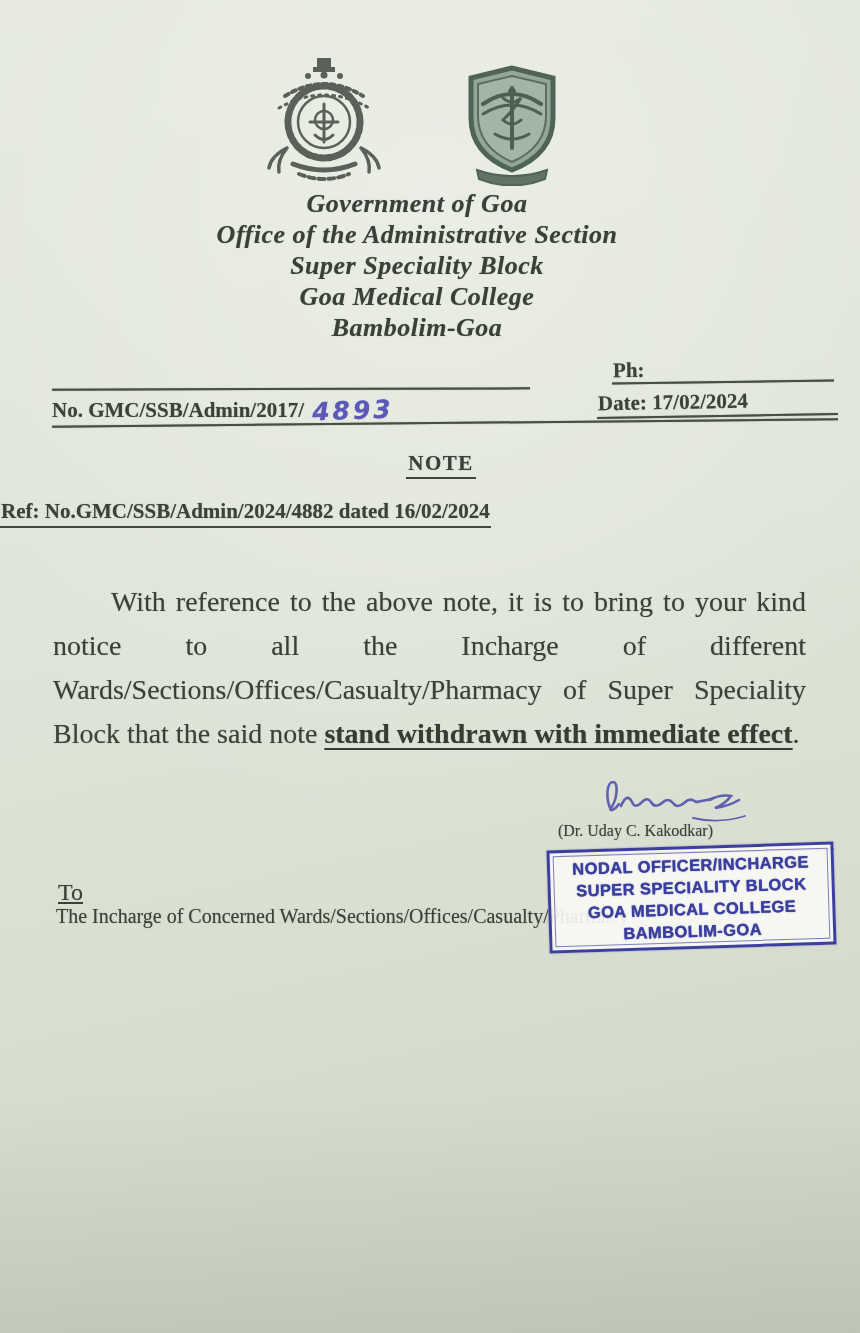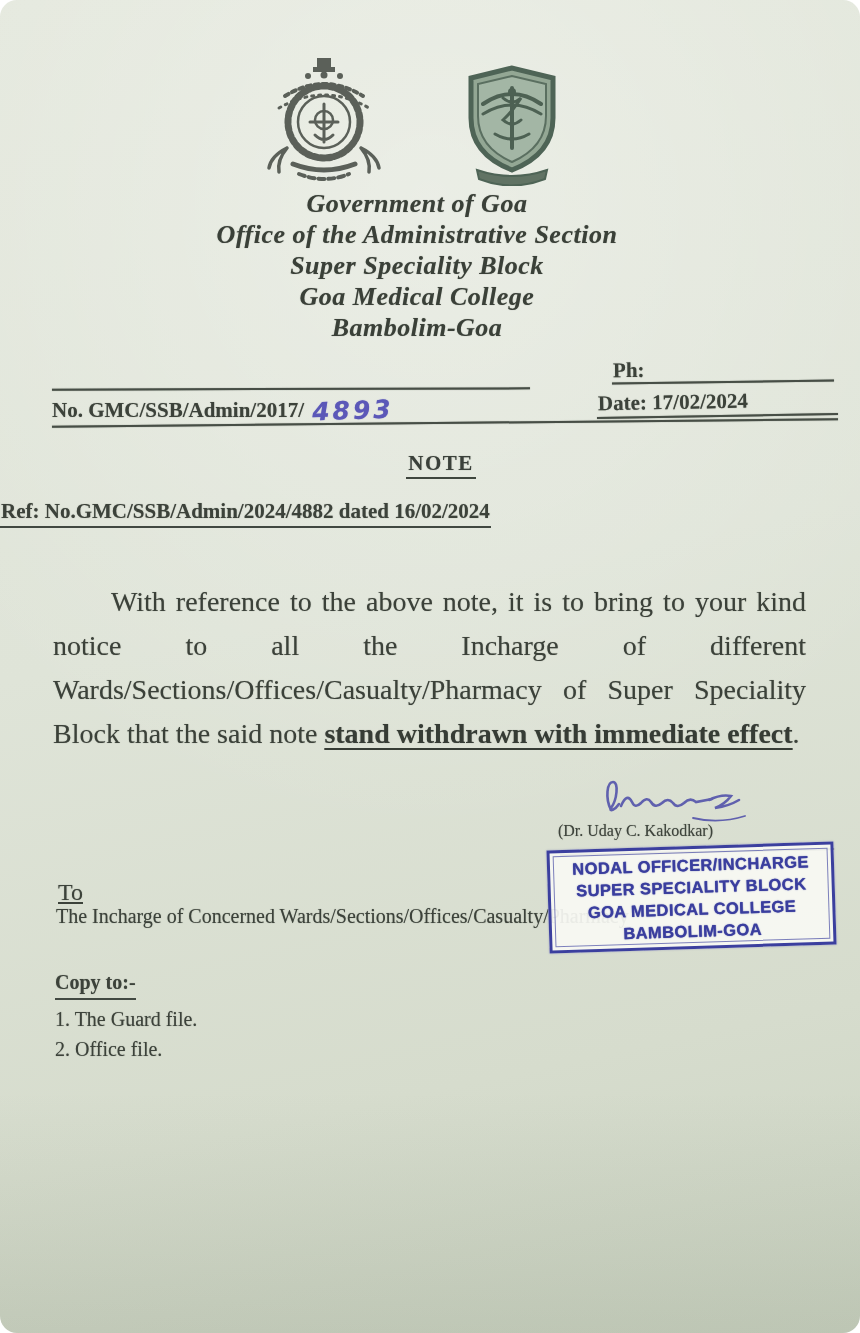--- a/index.html
+++ b/index.html
@@ -5,21 +5,20 @@
   * { margin:0; padding:0; box-sizing:border-box; }
   html,body { width:860px; }
   body { font-family:"Liberation Serif", serif; }
 
   .page {
     position:relative; width:860px; height:1333px; overflow:hidden;
     background:
       radial-gradient(120% 80% at 50% 15%, rgba(255,255,255,0.30), rgba(255,255,255,0) 60%),
       linear-gradient(180deg, rgba(130,140,120,0.00) 82%, rgba(120,132,110,0.18) 100%),
       linear-gradient(168deg, #e4e8dd 0%, #dfe4d8 45%, #d6dccd 78%, #ccd4c3 100%);
-    border-radius: 17px;
   }
   .doc { position:absolute; inset:0; filter: blur(0.35px); }
 
   
   .emblem-left  { position:absolute; left:263px; top:56px;  width:122px; height:132px; opacity:.88; }
   .emblem-right { position:absolute; left:461px; top:64px;  width:102px; height:122px; opacity:.92; }
 
   
   .header-block {
     position:absolute; left:0; top:188px; width:100%;
@@ -206,20 +205,15 @@
         <div class="stamp-line">NODAL OFFICER/INCHARGE</div>
         <div class="stamp-line">SUPER SPECIALITY BLOCK</div>
         <div class="stamp-line">GOA MEDICAL COLLEGE</div>
         <div class="stamp-line">BAMBOLIM-GOA</div>
       </div>
     </div>
 
     <div class="to-label">To</div>
     <div class="to-line">The Incharge of Concerned Wards/Sections/Offices/Casualty/Pharmacy</div>
 
-    <div class="copy-block">
-      <div class="copy-label">Copy to:-</div>
-      <div>1. The Guard file.</div>
-      <div>2. Office file.</div>
-    </div>
 
   </div>
 </div>
 
 </body></html>

